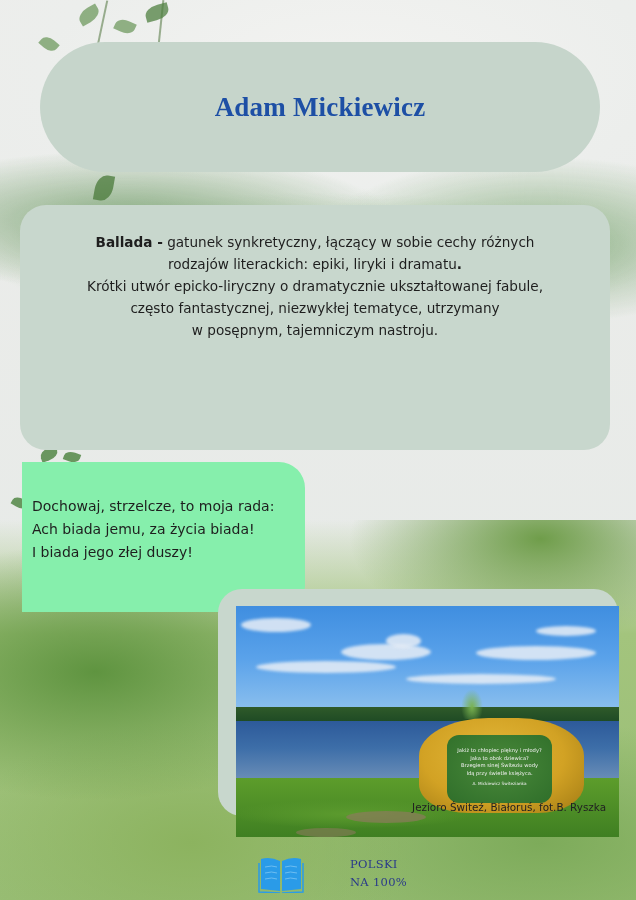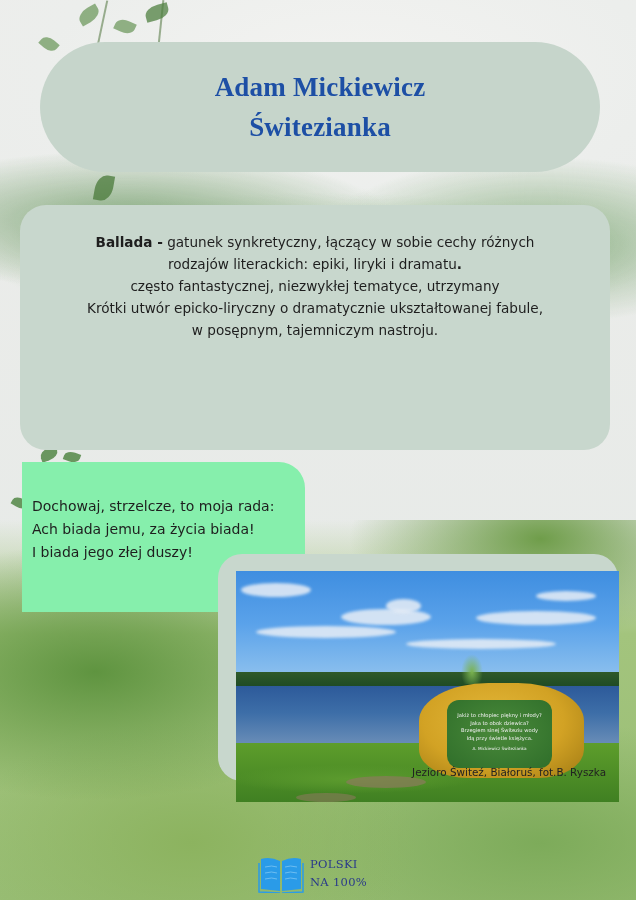--- a/index.html
+++ b/index.html
@@ -61,21 +61,21 @@
   .info-card .gap { height: 44px; }
 
   .poem-card {
     position: absolute; left: 22px; top: 462px; width: 283px; height: 150px;
     background: #86efac; border-radius: 0 26px 26px 0;
     padding: 33px 0 0 10px;
     color: #1e1e1e; font-size: 14px; line-height: 23px;
   }
 
   .photo-card {
-    position: absolute; left: 218px; top: 554px; width: 400px; height: 227px;
+    position: absolute; left: 218px; top: 589px; width: 400px; height: 227px;
     background: #c8d7cd; border-radius: 24px;
   }
   .photo {
     position: absolute; left: 18px; top: 17px; width: 383px; height: 231px;
     overflow: hidden;
   }
   .photo .sky {
     position: absolute; left: 0; top: 0; width: 100%; height: 105px;
     background: linear-gradient(180deg, #3f8ee0 0%, #5aa2ea 50%, #8cc0ee 100%);
   }
@@ -109,21 +109,21 @@
   }
   .photo .sapling {
     position: absolute; left: 225px; top: 83px; width: 22px; height: 30px;
     background: radial-gradient(ellipse at 50% 60%, #79b24f 0%, rgba(121,178,79,0) 70%);
   }
   .caption {
     position: absolute; right: 12px; bottom: 2px;
     font-size: 10.4px; color: #222; line-height: 14px;
   }
 
-  .logo { position: absolute; left: 258px; top: 853px; display: flex; align-items: center; }
+  .logo { position: absolute; left: 258px; top: 853px; display: flex; align-items: center; gap: 40px; }
   .logo .book { width: 46px; height: 40px; }
   .logo .txt {
     margin-left: 6px; color: #2a3a8a; font-family: "DejaVu Serif", serif;
     font-size: 11.5px; line-height: 18px; letter-spacing: .3px;
   }
 </style>
 </head>
 <body>
 
 <div class="bg">
@@ -138,28 +138,27 @@
   <div class="leaf" style="left:145px;top:5px;width:24px;height:15px;transform:rotate(-15deg);background:#4f8040;"></div>
   <div class="leaf" style="left:40px;top:38px;width:18px;height:12px;transform:rotate(40deg);"></div>
   <div class="leaf" style="left:95px;top:175px;width:18px;height:26px;transform:rotate(10deg);background:#4a7a3a;"></div>
   <div class="leaf" style="left:40px;top:448px;width:18px;height:12px;transform:rotate(-20deg);background:#3f7a30;"></div>
   <div class="leaf" style="left:64px;top:452px;width:16px;height:10px;transform:rotate(20deg);background:#3f7a30;"></div>
   <div class="leaf" style="left:12px;top:498px;width:16px;height:10px;transform:rotate(30deg);background:#3f7a30;"></div>
 </div>
 
 <div class="title-pill">
   <div class="t">Adam Mickiewicz</div>
-  <div class="t">Świtezianka</div>
 </div>
 
 <div class="info-card">
   <div><b>Ballada -</b><span> gatunek synkretyczny, łączący w sobie cechy różnych</span></div>
   <div><span>rodzajów literackich: epiki, liryki i dramatu</span><b>.</b></div>
+  <div>Krótki utwór epicko-liryczny o dramatycznie ukształtowanej fabule,</div>
   <div>często fantastycznej, niezwykłej tematyce, utrzymany</div>
-  <div>Krótki utwór epicko-liryczny o dramatycznie ukształtowanej fabule,</div>
   <div>w posępnym, tajemniczym nastroju.</div>
   <div class="gap"></div>
 </div>
 
 <div class="poem-card">
   <div>Dochowaj, strzelcze, to moja rada:</div>
   <div>Ach biada jemu, za życia biada!</div>
   <div>I biada jego złej duszy!</div>
 </div>
 

